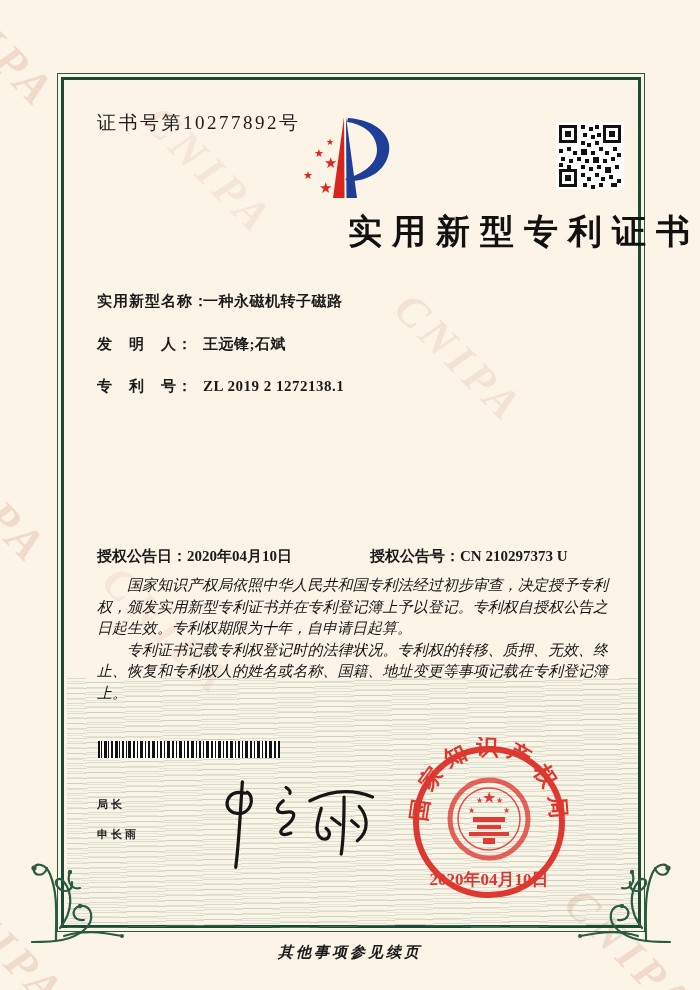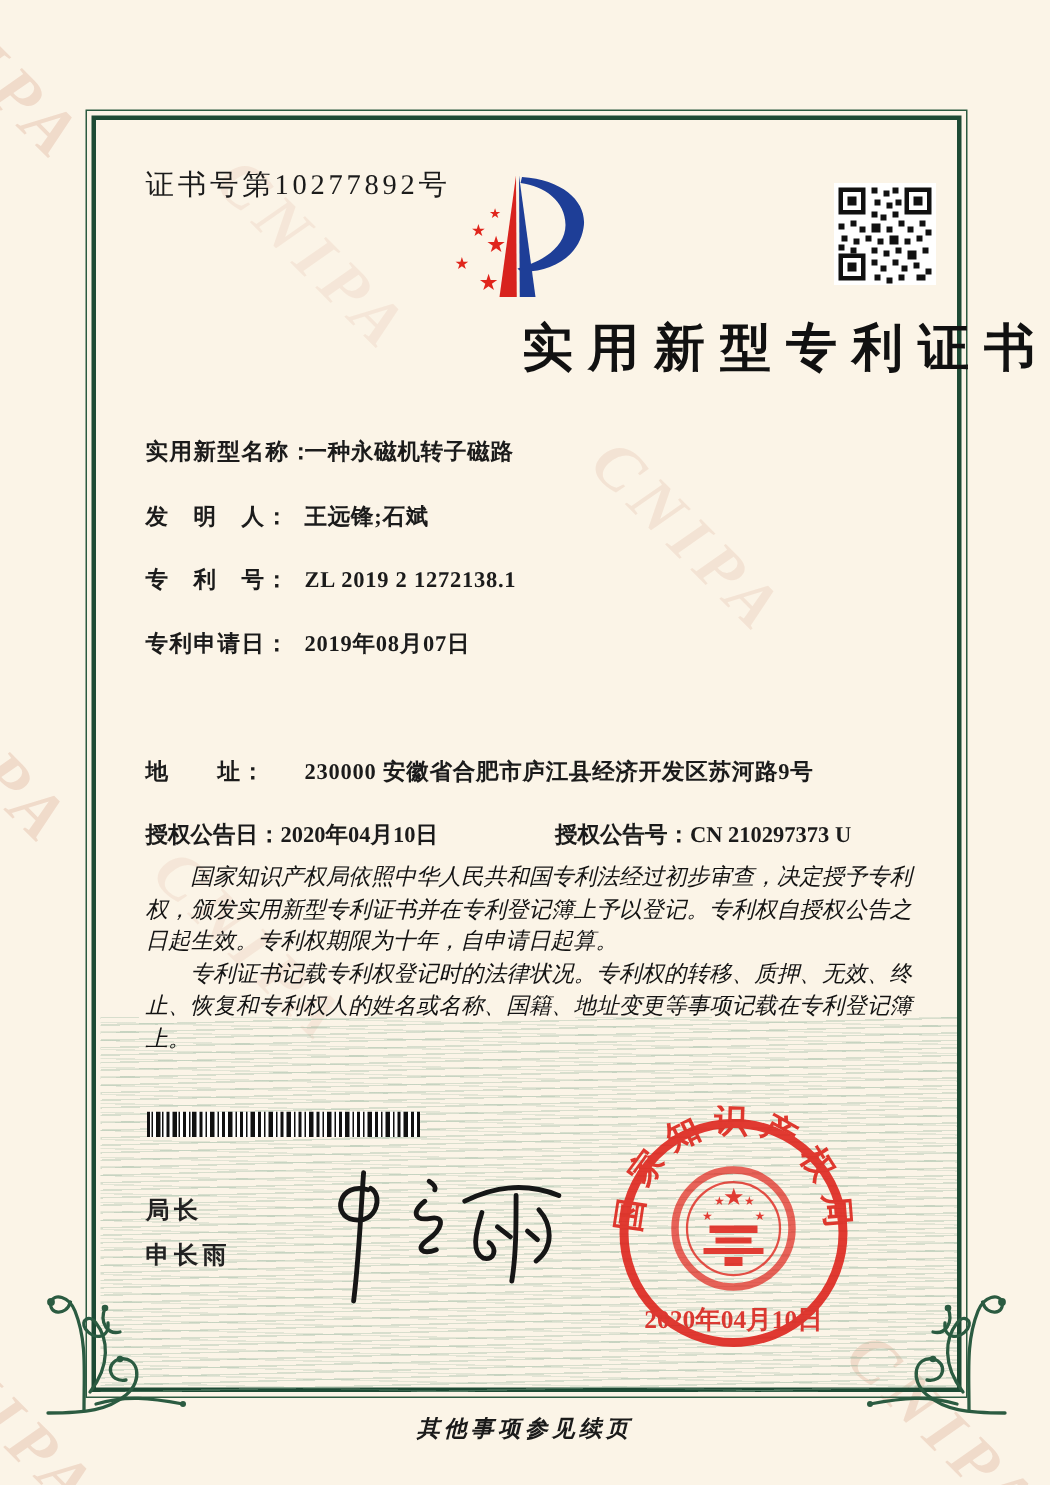--- a/index.html
+++ b/index.html
@@ -53,21 +53,21 @@
   
   .body-text{
     position:absolute;left:97px;top:575px;width:511px;
     font-size:15px;line-height:21.5px;font-style:italic;color:#131313;
     text-align:justify;
   }
   .body-text p{margin:0;text-indent:2em;}
   
   .barcode{position:absolute;left:98px;top:741px;}
   .signer{position:absolute;left:97px;font-family:"Liberation Sans","DejaVu Sans",sans-serif;
-          font-weight:bold;font-size:16px;letter-spacing:3px;color:#222;}
+          font-weight:bold;font-size:11px;letter-spacing:3px;color:#222;}
   .signer.t1{top:797px;}
   .signer.t2{top:827px;}
   .signature{position:absolute;left:205px;top:778px;}
   .seal{position:absolute;left:404px;top:737px;}
   
   .page-info{position:absolute;left:0;right:0;top:904px;text-align:center;
              font-size:13px;letter-spacing:2px;color:#222;}
   .cont-note{position:absolute;left:0;right:0;top:943px;text-align:center;
              font-size:15px;font-weight:600;font-style:italic;letter-spacing:3px;color:#1a1a1a;}
 </style>
@@ -197,26 +197,20 @@
 
   <div class="row" style="top:292px">
     <span class="lbl">实用新型名称：</span><span class="val">一种永磁机转子磁路</span>
   </div>
   <div class="row" style="top:335px">
     <span class="lbl">发　明　人：</span><span class="val">王远锋;石斌</span>
   </div>
   <div class="row" style="top:377px">
     <span class="lbl">专　利　号：</span><span class="val">ZL 2019 2 1272138.1</span>
   </div>
-  <div class="row" style="top:420px">
-    <span class="lbl">专利申请日：</span><span class="val">2019年08月07日</span>
-  </div>
-  <div class="row" style="top:505px">
-    <span class="lbl">地　　址：</span><span class="val">230000 安徽省合肥市庐江县经济开发区苏河路9号</span>
-  </div>
   <div class="row" style="top:547px">
     <span>授权公告日：</span><span>2020年04月10日</span>
     <span class="grant-no"><span>授权公告号：</span><span>CN 210297373 U</span></span>
   </div>
 
   <div class="body-text">
     <p>国家知识产权局依照中华人民共和国专利法经过初步审查，决定授予专利权，颁发实用新型专利证书并在专利登记簿上予以登记。专利权自授权公告之日起生效。专利权期限为十年，自申请日起算。</p>
     <p>专利证书记载专利权登记时的法律状况。专利权的转移、质押、无效、终止、恢复和专利权人的姓名或名称、国籍、地址变更等事项记载在专利登记簿上。</p>
   </div>
 

